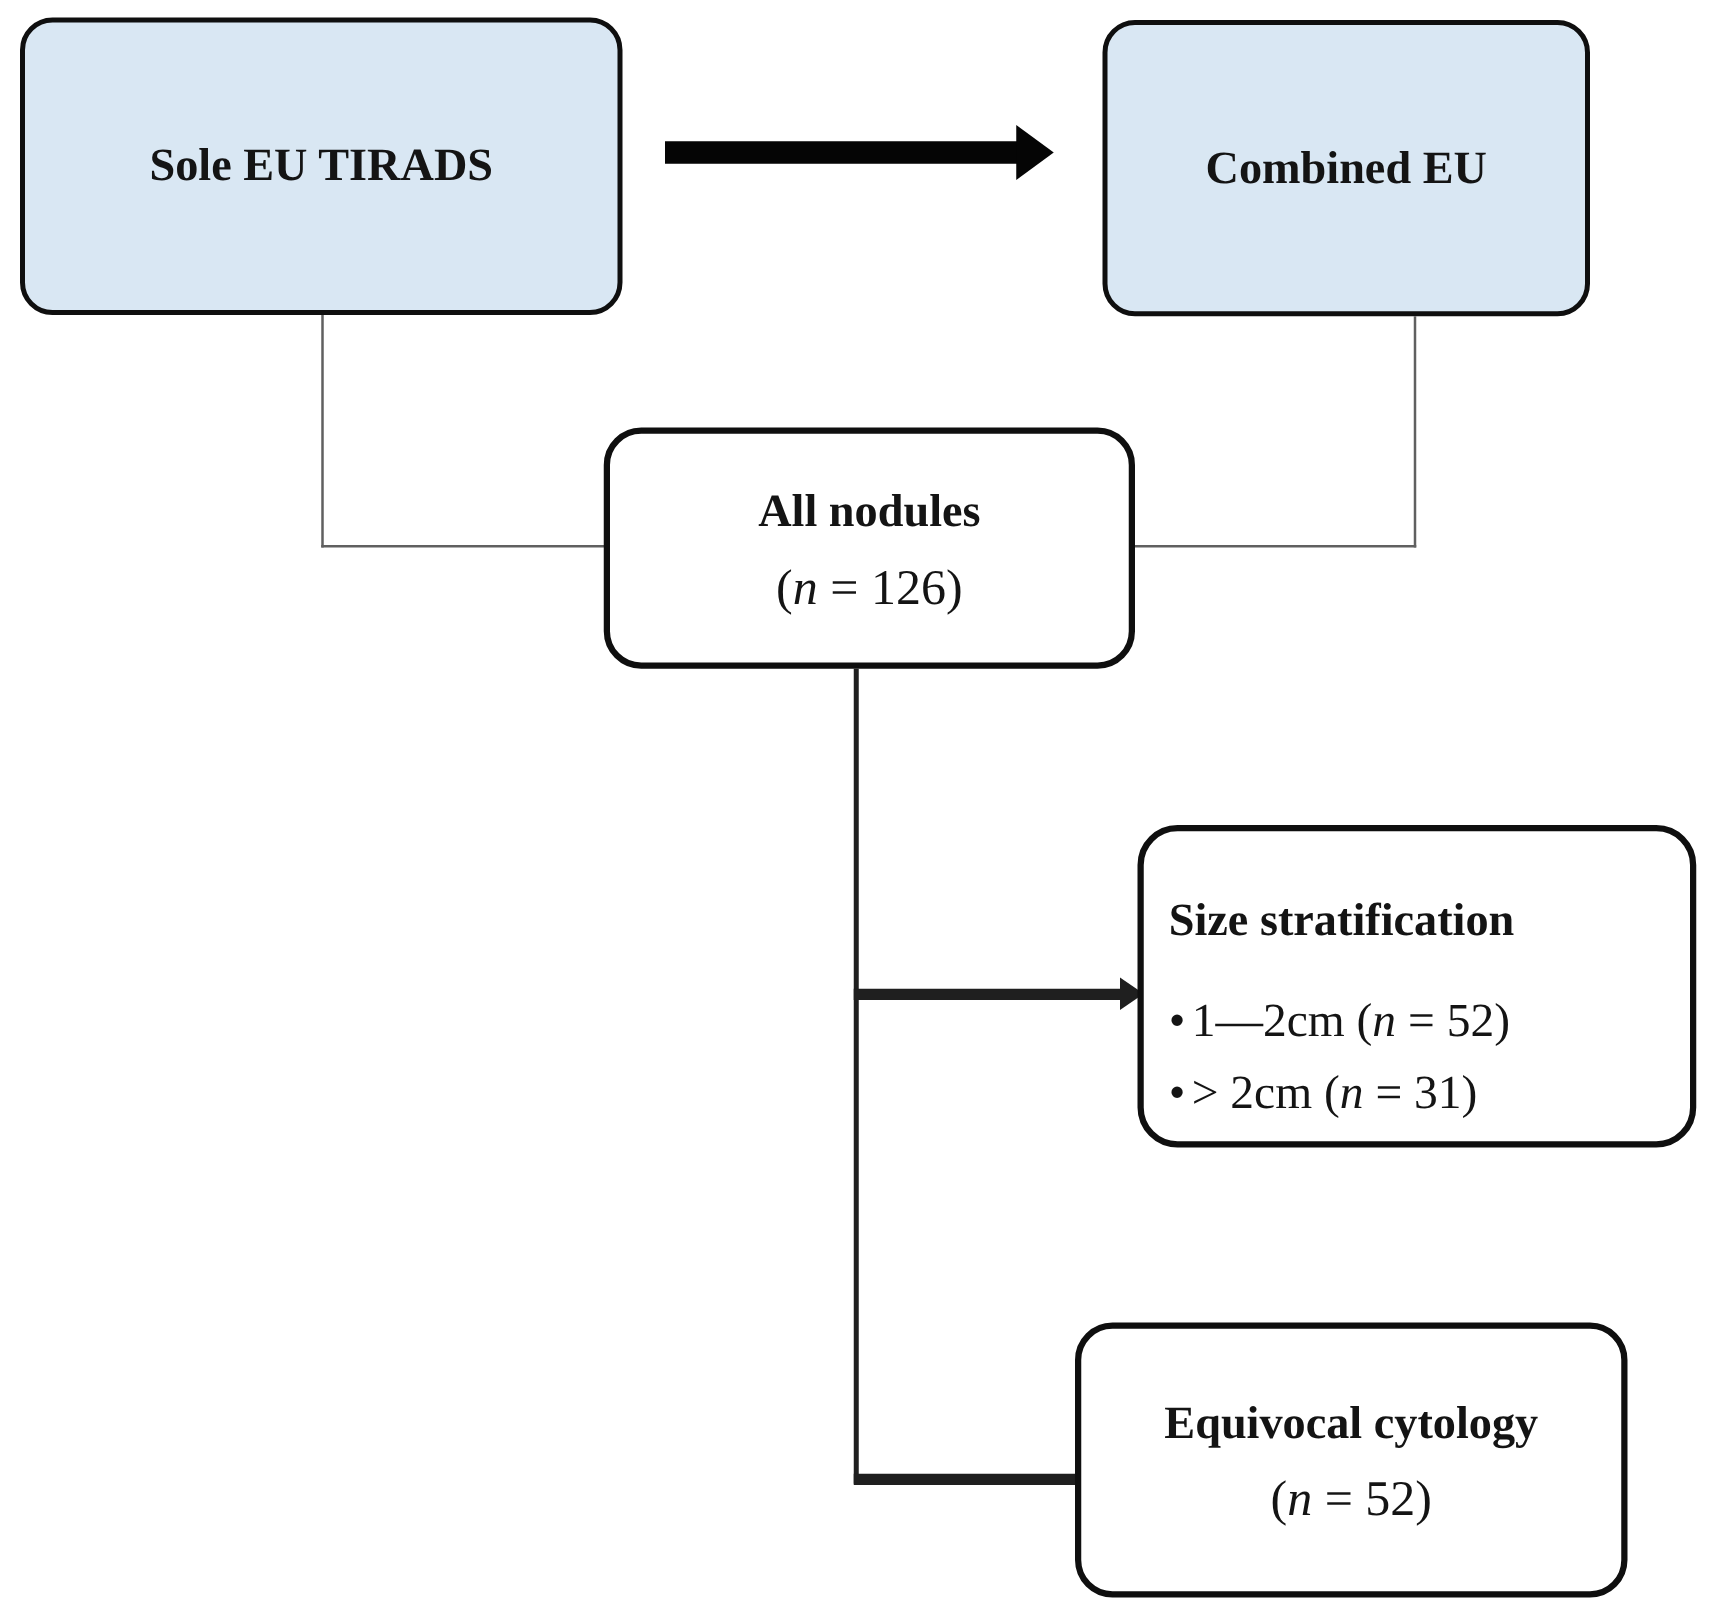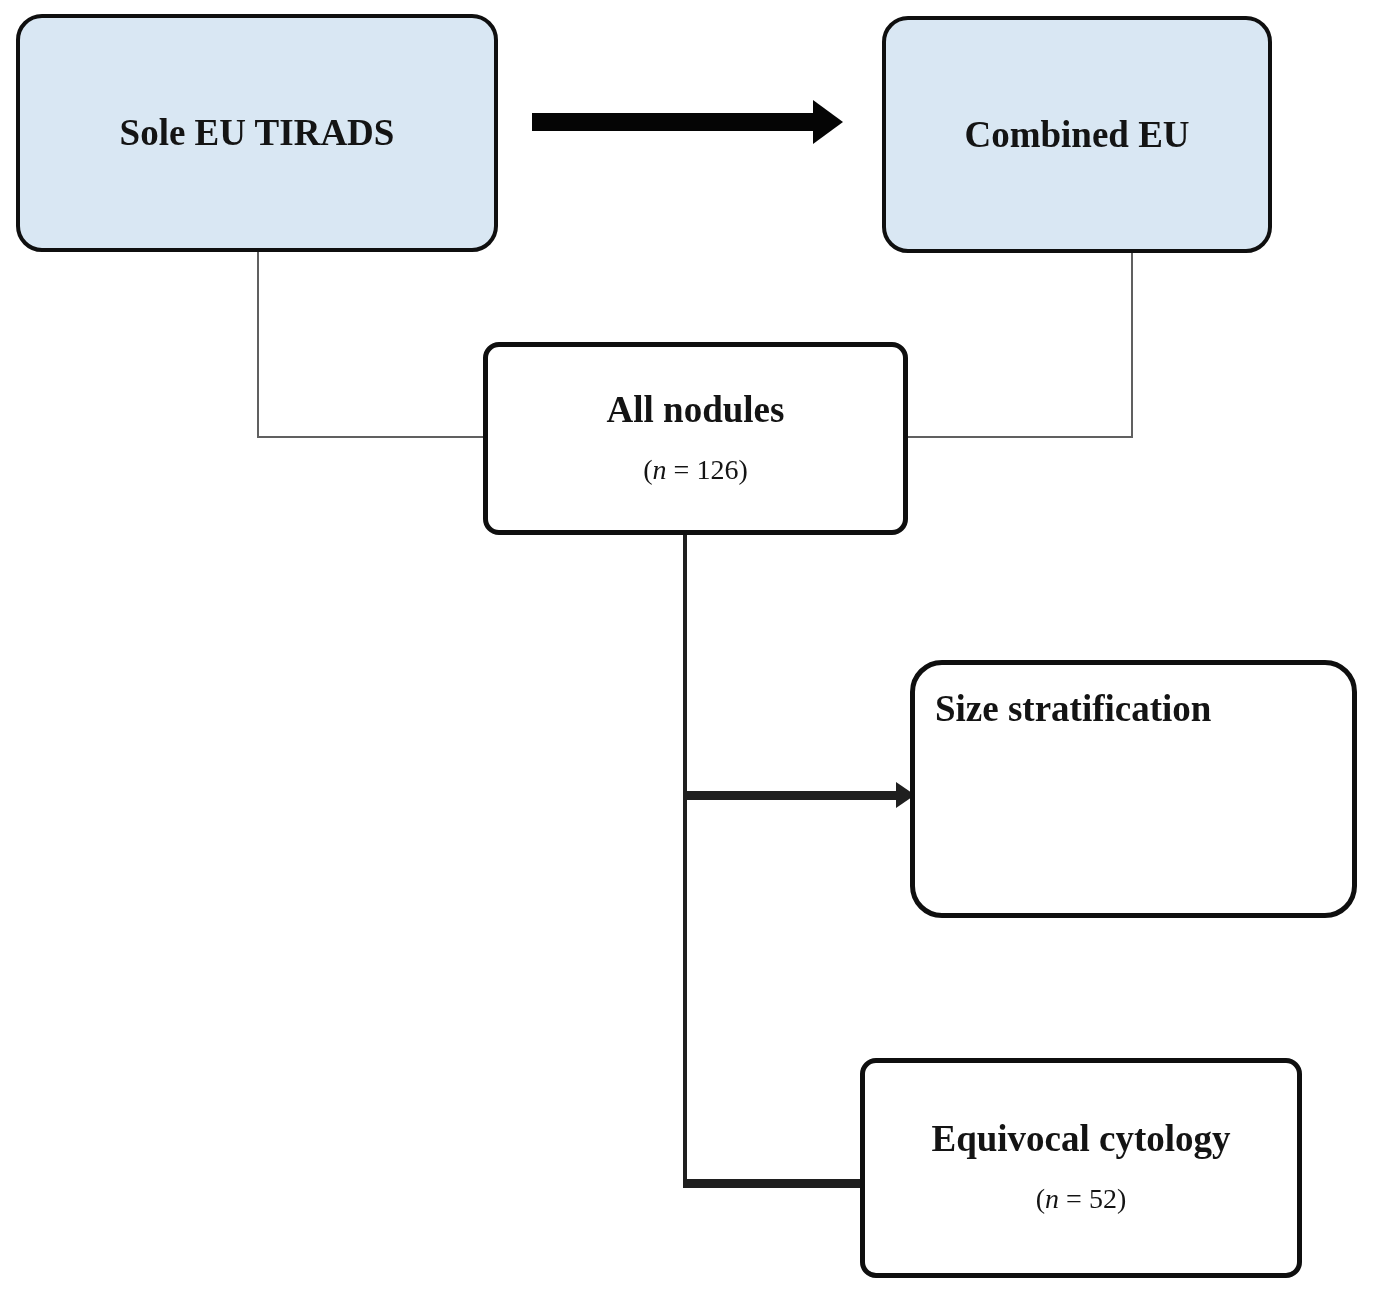--- a/index.html
+++ b/index.html
@@ -26,53 +26,54 @@
     justify-content: center;
     text-align: center;
   }
   .node.blue {
     background: #d9e7f3;
     border-radius: 26px;
     border-width: 4px;
   }
   .node.white {
     background: #ffffff;
-    border-radius: 16px;
+    border-radius: 30px;
     border-width: 5px;
   }
   .box-line {
     font-weight: bold;
     font-size: 37px;
     line-height: 48px;
     white-space: pre;
   }
   .title-line {
     font-weight: bold;
     font-size: 37px;
     line-height: 44px;
     white-space: pre;
   }
   .count-line {
-    font-size: 28px;
+    font-size: 40px;
     line-height: 40px;
     margin-top: 18px;
     white-space: pre;
   }
   .it {
     font-style: italic;
   }
   
   #size-box {
     align-items: flex-start;
     justify-content: flex-start;
     text-align: left;
     padding: 22px 14px 10px 20px;
   }
   #size-box .title-line {
     margin-bottom: 30px;
+    margin-top: 28px;
   }
   .bullet-list {
     list-style: none;
     margin: 0;
     padding: 0;
   }
   .bullet-item {
     font-size: 38px;
     line-height: 57px;
     white-space: pre;
@@ -136,20 +137,24 @@
     <div class="count-line"><span>(</span><span class="it">n</span><span> = 126)</span></div>
   </div>
 
   <div class="stem" style="left:683px; top:535px; width:4px; height:652px;"></div>
 
   <div class="stem" style="left:683px; top:791px; width:215px; height:9px;"></div>
   <div class="arrow-head small-head" style="left:896px; top:782px;"></div>
 
   <div class="node white" id="size-box" style="left:910px; top:660px; width:447px; height:258px; border-radius:32px;">
     <div class="title-line">Size stratification</div>
+    <ul class="bullet-list">
+      <li class="bullet-item"><span class="bullet-marker">•</span><span>1—2cm (</span><span class="it">n</span><span> = 52)</span></li>
+      <li class="bullet-item"><span class="bullet-marker">•</span><span>&gt; 2cm (</span><span class="it">n</span><span> = 31)</span></li>
+    </ul>
   </div>
 
   <div class="stem" style="left:683px; top:1179px; width:215px; height:9px;"></div>
   <div class="arrow-head small-head" style="left:896px; top:1170px;"></div>
 
   <div class="node white" style="left:860px; top:1058px; width:442px; height:220px;">
     <div class="title-line">Equivocal cytology</div>
     <div class="count-line"><span>(</span><span class="it">n</span><span> = 52)</span></div>
   </div>
 

